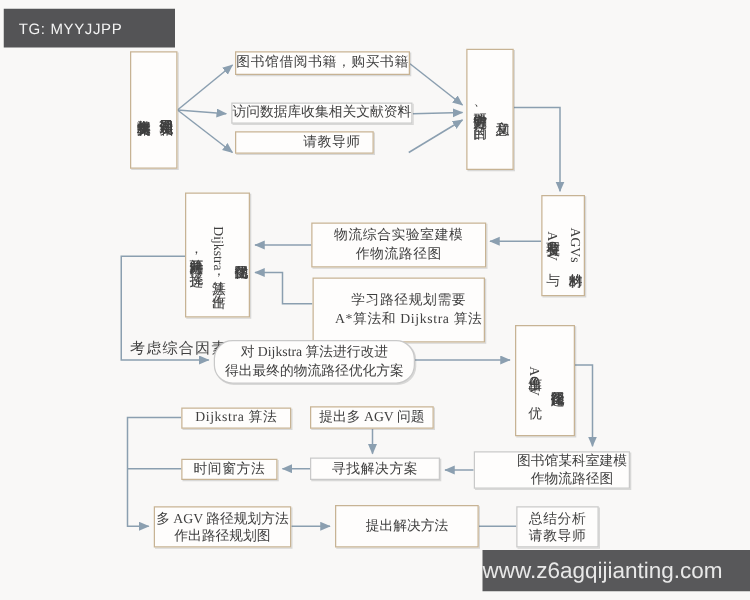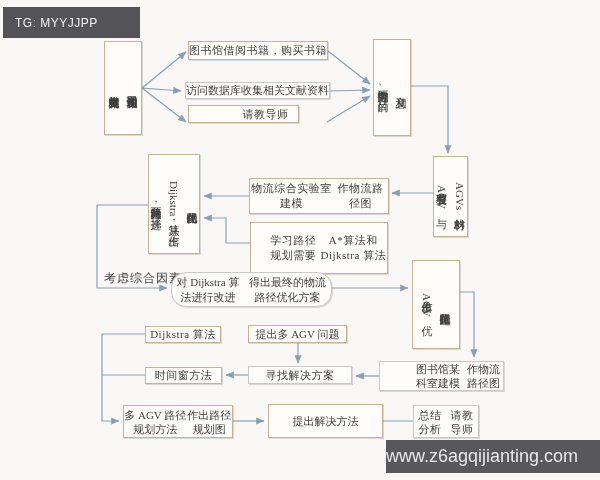--- a/index.html
+++ b/index.html
@@ -14,21 +14,21 @@
   .node{
     position:absolute;box-sizing:border-box;
     background:var(--box_bg,#fefdfc);
     border:1px solid var(--tan,#c7b394);
     box-shadow:1px 1px 0 rgba(120,120,120,.25);
     display:flex;align-items:center;justify-content:center;
     font-size:11px;line-height:15px;text-align:center;
     letter-spacing:.5px;
   }
   .node.gray{border-color:var(--gray,#c9c9c9);text-align:center;}
-  .node .stack{display:flex;flex-direction:row;justify-content:center;}
+  .node .stack{display:flex;flex-direction:column;justify-content:center;}
   
   .node.vert{align-items:stretch;justify-content:center;}
   .node.vert .col{
     writing-mode:vertical-lr;text-orientation:mixed;
     margin:0 1px;line-height:16px;letter-spacing:0;
     display:block;text-align:center;
   }
   .floating-label{
     position:absolute;font-size:12px;letter-spacing:1px;white-space:nowrap;
   }
@@ -136,21 +136,21 @@
   <span class="col">化路径运行图</span>
 </div>
 
 <div class="node gray" style="left:379px;top:361px;width:125px;height:30px;letter-spacing:0;padding-left:32px;">
   <div class="stack" style="line-height:14px;">
     <span>图书馆某科室建模</span>
     <span>作物流路径图</span>
   </div>
 </div>
 
-<div class="node" style="left:145px;top:326px;width:76px;height:17px;">
+<div class="node" style="left:145px;top:326px;width:88px;height:17px;">
   <span>Dijkstra 算法</span>
 </div>
 
 <div class="node" style="left:248px;top:325px;width:99px;height:18px;letter-spacing:0;">
   <span>提出多 AGV 问题</span>
 </div>
 
 <div class="node" style="left:145px;top:367px;width:77px;height:17px;">
   <span>时间窗方法</span>
 </div>

